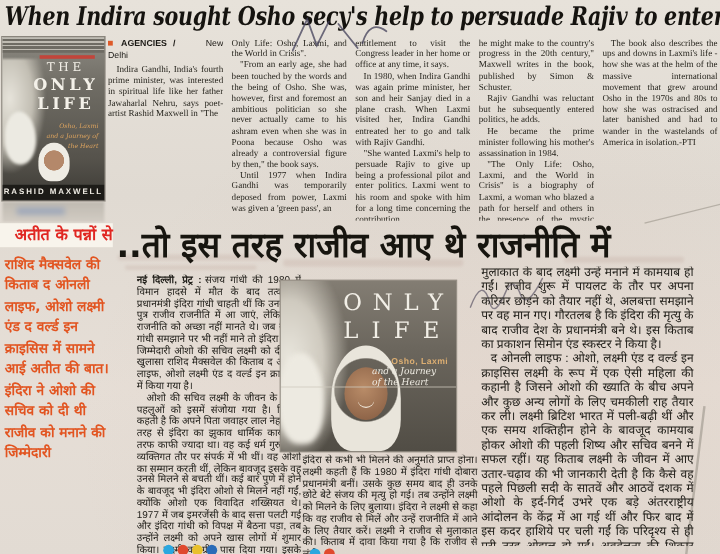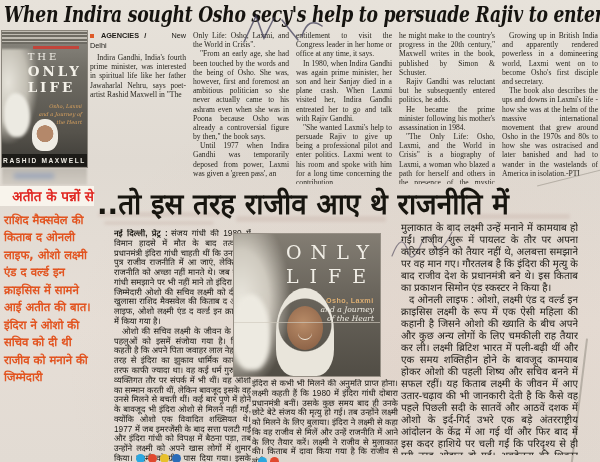--- a/index.html
+++ b/index.html
@@ -21,21 +21,21 @@
     background:linear-gradient(180deg,#8d8a82 0%,#6f6c64 30%,#55524b 75%,#3c3a35 100%);
     box-shadow:0 0 0 1px #8a857c;overflow:hidden;}
   .cover1 .blurbs{position:absolute;left:0;top:0;width:100%;height:13px;
     background:repeating-linear-gradient(180deg,#c9c5bc 0 1.3px,#6a675f 1.3px 3.2px);opacity:.85;}
   .cover1 .redline{position:absolute;right:8px;top:15px;width:46px;height:2.5px;background:#c2453b;}
   .c1-osho{position:absolute;left:-10px;top:18px;width:46px;height:95px;
     background:radial-gradient(ellipse at 35% 35%, #e6e3da 0%, #c2beb3 45%, rgba(110,107,99,0) 72%);
     filter:blur(1px);}
   .c1-beard{position:absolute;left:2px;top:62px;width:26px;height:44px;border-radius:50% 60% 50% 50%;
     background:#eceae2;filter:blur(1.5px);}
-  .c1-title{position:absolute;right:5px;top:19px;text-align:left;color:#f4f1e9;
+  .c1-title{position:absolute;right:5px;top:19px;text-align:center;color:#f4f1e9;
     font-family:"DejaVu Serif",serif;letter-spacing:3px;}
   .c1-t1{font-size:10px;line-height:13px;}
   .c1-t2,.c1-t3{font-size:13.5px;line-height:16px;font-weight:600;}
   .c1-sub{position:absolute;right:5px;top:72px;width:44px;text-align:right;
     font:italic 5.2px/1.5 "DejaVu Serif",serif;color:#dda45f;}
   .c1-laxmi{position:absolute;left:30px;top:88px;width:26px;height:32px;border-radius:48% 48% 40% 40%;
     background:radial-gradient(circle at 50% 46%, #b4886a 0 38%, #efece4 40% 100%);}
   .c1-author{position:absolute;left:0;bottom:0;width:100%;height:13px;background:rgba(22,21,18,.85);
     color:#efece4;font:600 6.6px/13px "Liberation Sans",sans-serif;letter-spacing:1.6px;text-align:center;}
   .cover1-smudge{position:absolute;left:2px;top:168px;width:85px;height:17px;
@@ -81,21 +81,21 @@
   .c2-osho{position:absolute;left:-14px;top:-6px;width:70px;height:160px;
     background:radial-gradient(ellipse at 30% 45%, #e9e6dd 0%, #cfcabf 40%, rgba(100,96,88,0) 72%);filter:blur(1px);}
   .c2-beard{position:absolute;left:-2px;top:60px;width:38px;height:76px;border-radius:55% 60% 45% 50%;
     background:#edeae1;filter:blur(2px);}
   .c2-title{position:absolute;left:52px;top:6px;width:90px;text-align:center;color:#f2efe7;
     font-family:"DejaVu Serif",serif;}
   .c2-t1{font-size:19px;line-height:24px;letter-spacing:9px;}
   .c2-t2{font-size:19px;line-height:24px;letter-spacing:11px;}
   .c2-sub{position:absolute;left:76px;top:62px;width:64px;text-align:left;line-height:1.5;}
   .c2-s1{font:600 7.2px "Liberation Sans",sans-serif;color:#dcae72;letter-spacing:.4px;padding-left:16px;}
-  .c2-s2,.c2-s3{font:italic 7.6px "DejaVu Serif",serif;color:#efece3;text-align:right;}
+  .c2-s2,.c2-s3{font:italic 7.6px "DejaVu Serif",serif;color:#efece3;}
   .c2-laxmi-scarf{position:absolute;left:42px;top:54px;width:58px;height:88px;border-radius:50% 50% 30% 30%;
     background:radial-gradient(circle at 50% 42%, rgba(0,0,0,0) 0 44%, #e9e5db 46% 100%);}
   .c2-laxmi-face{position:absolute;left:53px;top:72px;width:36px;height:44px;border-radius:50%;
     background:radial-gradient(circle at 45% 40%, #b98c68 0%, #8e6448 80%);}
   .c2-laxmi-smile{position:absolute;left:64px;top:98px;width:14px;height:7px;border-radius:0 0 14px 14px;
     border-bottom:1.6px solid #f0e8da;}
   .c2-crease{position:absolute;left:0;top:88px;width:146px;height:1.2px;background:#cfc9bd;opacity:.65;}
   
   .dots{position:absolute;display:flex;gap:3px;}
   .dots.g1{left:136px;top:454px;}
@@ -147,21 +147,20 @@
       <p>In 1980, when Indira Gandhi was again prime minister, her son and heir Sanjay died in a plane crash. When Laxmi visited her, Indira Gandhi entreated her to go and talk with Rajiv Gandhi.</p>
       <p>"She wanted Laxmi's help to persuade Rajiv to give up being a professional pilot and enter politics. Laxmi went to his room and spoke with him for a long time concerning the contribution</p>
     </div>
     <div class="en-col">
       <p class="cont">he might make to the country's progress in the 20th century," Maxwell writes in the book, published by Simon &amp; Schuster.</p>
       <p>Rajiv Gandhi was reluctant but he subsequently entered politics, he adds.</p>
       <p>He became the prime minister following his mother's assassination in 1984.</p>
       <p>"The Only Life: Osho, Laxmi, and the World in Crisis" is a biography of Laxmi, a woman who blazed a path for herself and others in the presence of the mystic Osho.</p>
     </div>
     <div class="en-col">
-      <p>Growing up in British India and apparently rendered powerless in a domineering world, Laxmi went on to become Osho's first disciple and secretary.</p>
       <p>The book also describes the ups and downs in Laxmi's life - how she was at the helm of the massive international movement that grew around Osho in the 1970s and 80s to how she was ostracised and later banished and had to wander in the wastelands of America in isolation.-PTI</p>
     </div>
   </div>
 
   <svg class="hand1" width="92" height="40">
     <path d="M6,32 L18,6 L26,28 L36,8 M44,10 l16,20 M64,26 q6,-20 20,-10" stroke="#43405a" stroke-width="1.5" fill="none" stroke-linecap="round"></path>
   </svg>
   <svg class="hand2" width="70" height="34">
     <path d="M4,28 q10,-26 16,-4 q4,14 14,-10 q6,-12 12,4 q5,12 18,-14" stroke="#4a4458" stroke-width="1.2" fill="none" stroke-linecap="round"></path>
   </svg>

